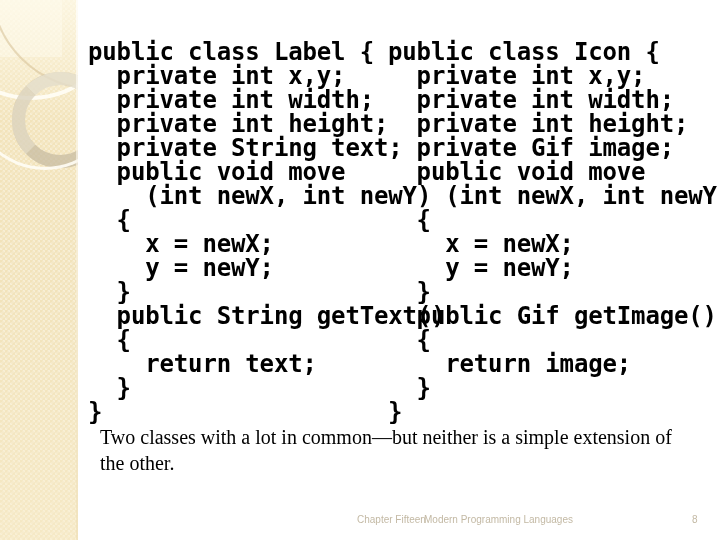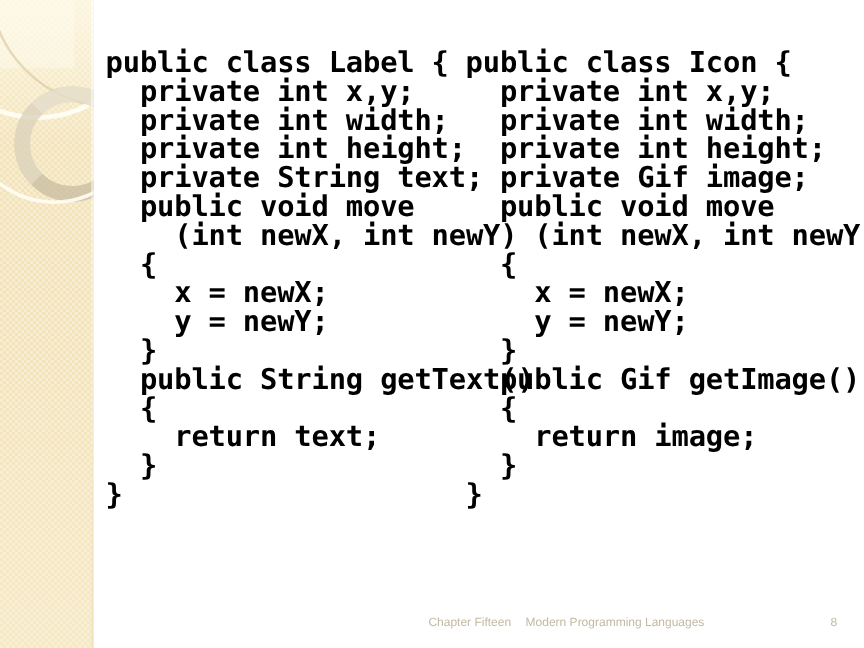--- a/index.html
+++ b/index.html
@@ -146,21 +146,21 @@
     position: absolute;
     left: 0;
     top: 511px;
     width: 712px;
     height: 22px;
     font-family: "Liberation Sans", "DejaVu Sans", sans-serif;
     font-size: 10px;
     color: #c3b9a4;
   }
   .footer .f-chapter { position: absolute; left: 357px; top: 3px; }
-  .footer .f-title   { position: absolute; left: 438px; top: 3px; }
+  .footer .f-title   { position: absolute; left: 424px; top: 3px; }
   .footer .f-page    { position: absolute; left: 692px; top: 3px; }
 </style>
 </head>
 <body>
 
 <div class="slide">
 
   <div class="sidebar">
     <div class="texture"></div>
     <div class="shade"></div>
@@ -200,20 +200,21 @@
   {
     x = newX;
     y = newY;
   }
   public Gif getImage()
   {
     return image;
   }
 }</pre>
 
+  <div class="caption">Two classes with a lot in common—but neither is a simple extension of the other.</div>
 
   <div class="footer">
     <span class="f-chapter">Chapter Fifteen</span>
     <span class="f-title">Modern Programming Languages</span>
     <span class="f-page">8</span>
   </div>
 
 </div>
 
 </body></html>

